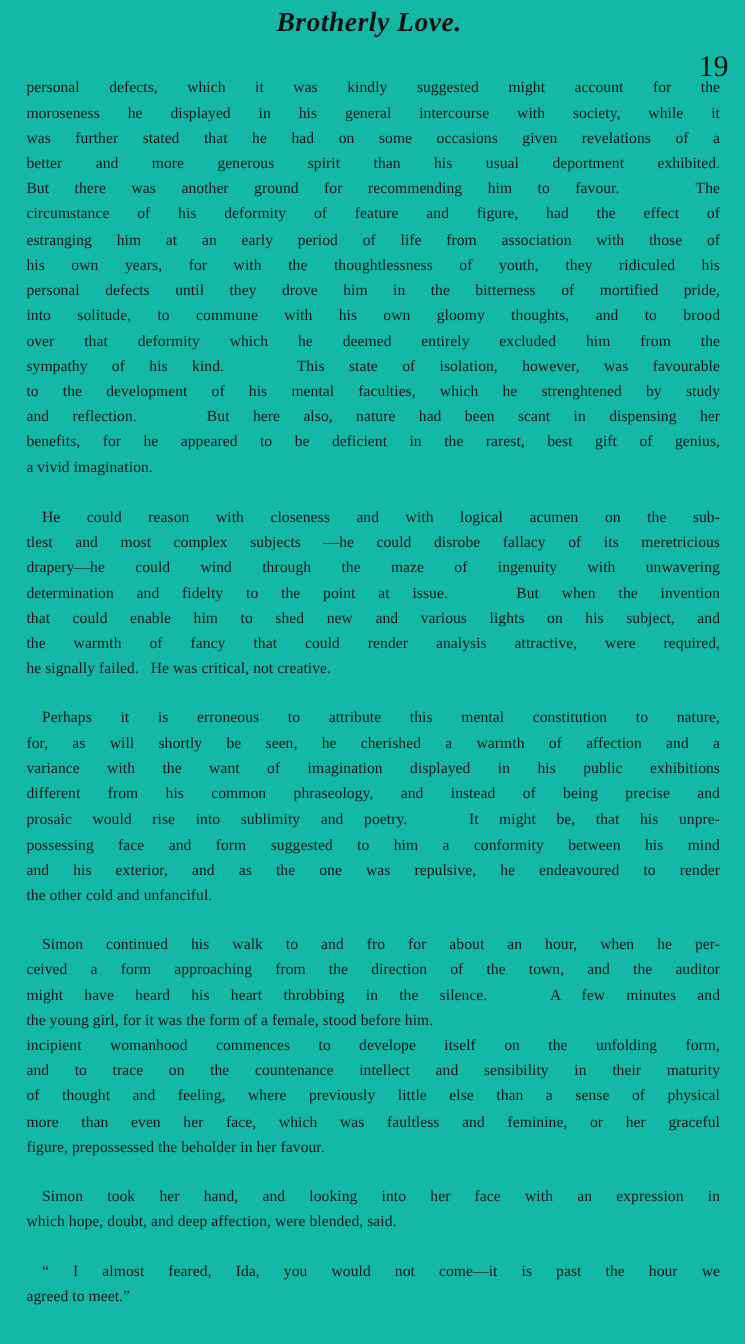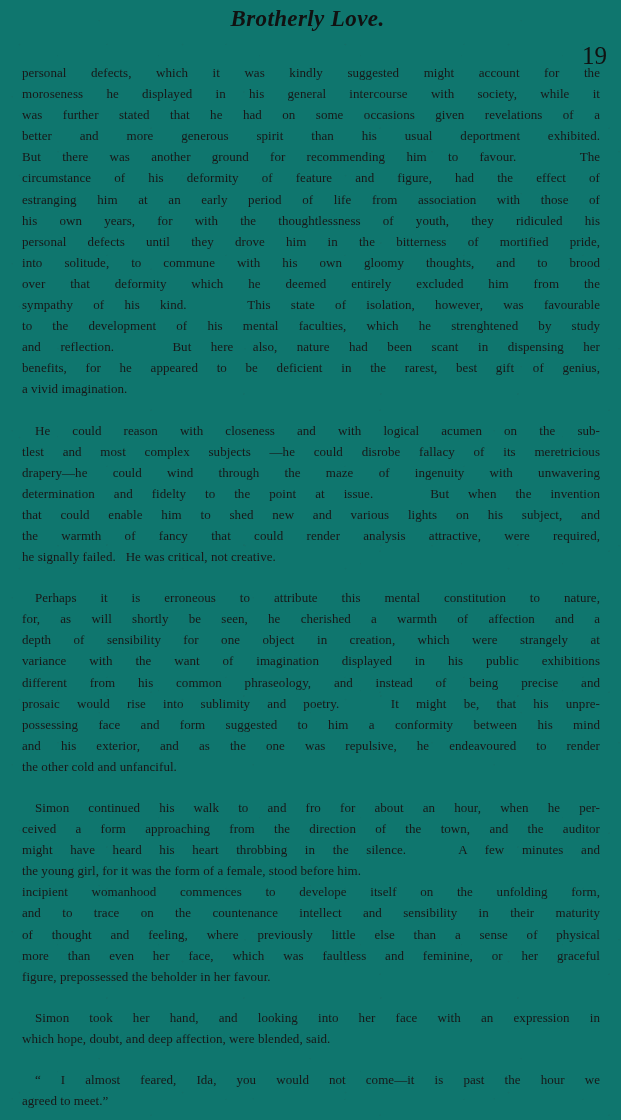--- a/index.html
+++ b/index.html
@@ -5,21 +5,21 @@
   html, body {
     margin: 0;
     padding: 0;
     background: #ffffff;
   }
 
   .page {
     position: relative;
     width: 621px;
     height: 1120px;
-    background: #0f766e;
+    background: #14b8a6;
     overflow: hidden;
     font-family: "Liberation Serif", "DejaVu Serif", serif;
     color: #141414;
   }
 
   
   .page::after {
     content: "";
     position: absolute;
     inset: 0;
@@ -141,21 +141,20 @@
         <span class="ln">tlest and most complex subjects —he could disrobe fallacy of its meretricious</span>
         <span class="ln">drapery—he could wind through the maze of ingenuity with unwavering</span>
         <span class="ln">determination and fidelty to the point at issue.   But when the invention</span>
         <span class="ln">that could enable him to shed new and various lights on his subject, and</span>
         <span class="ln">the warmth of fancy that could render analysis attractive, were required,</span>
         <span class="ln last">he signally failed.   He was critical, not creative.</span>
       </p>
       <p class="para">
         <span class="ln indent">Perhaps it is erroneous to attribute this mental constitution to nature,</span>
         <span class="ln">for, as will shortly be seen, he cherished a warmth of affection and a</span>
-        <span class="ln">depth of sensibility for one object in creation, which were strangely at</span>
         <span class="ln">variance with the want of imagination displayed in his public exhibitions</span>
         <span class="ln">different from his common phraseology, and instead of being precise and</span>
         <span class="ln">prosaic would rise into sublimity and poetry.   It might be, that his unpre-</span>
         <span class="ln">possessing face and form suggested to him a conformity between his mind</span>
         <span class="ln">and his exterior, and as the one was repulsive, he endeavoured to render</span>
         <span class="ln last">the other cold and unfanciful.</span>
       </p>
       <p class="para">
         <span class="ln indent">Simon continued his walk to and fro for about an hour, when he per-</span>
         <span class="ln">ceived a form approaching from the direction of the town, and the auditor</span>

